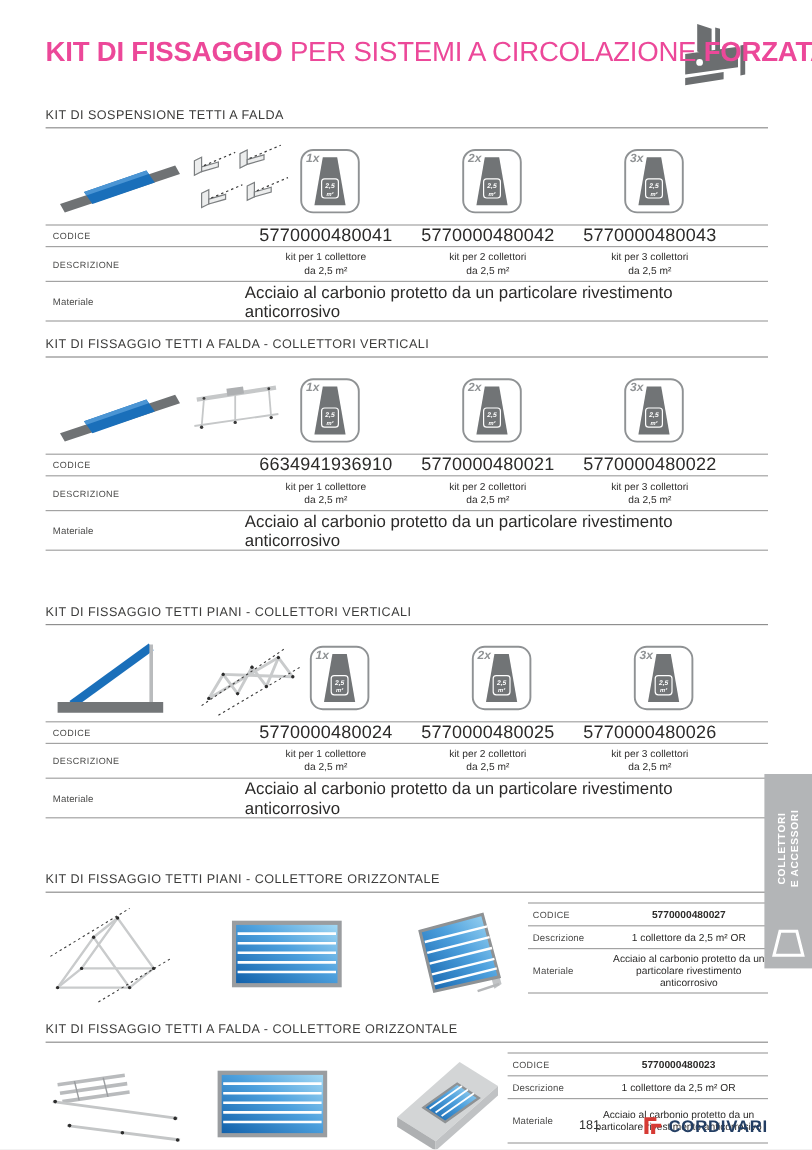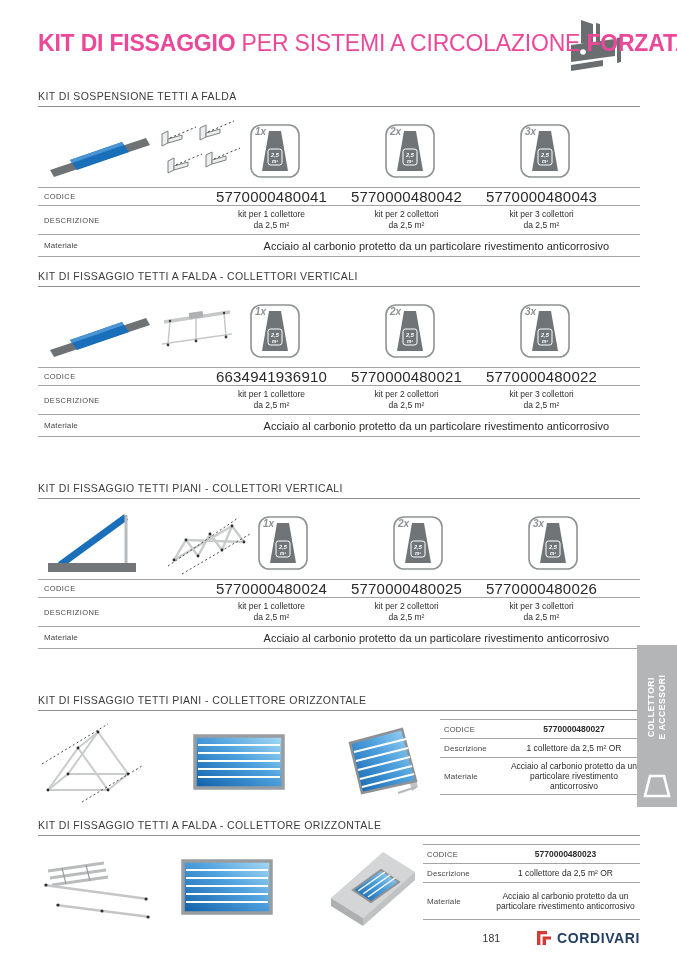--- a/index.html
+++ b/index.html
@@ -29,21 +29,21 @@
         border-top:1px solid #a3a3a3;align-items:center;}
   .trow.last{border-bottom:1px solid #a3a3a3;}
   .trow.mat{grid-template-columns:166px 405px auto;}
   .r-code{min-height:17px;}
   .r-desc{min-height:28px;}
   .r-mat{min-height:21px;}
   .tlabel{font-size:7.5px;letter-spacing:0.4px;color:#4a4a49;padding-left:6px;}
   .tlabel.mcase{font-size:8px;letter-spacing:0.1px;}
   .tval{font-size:15px;text-align:center;color:#2b2a29;}
   .tval.code{letter-spacing:0.2px;}
-  .tval-span{font-size:11px;text-align:right;color:#2b2a29;}
+  .tval-span{font-size:14px;text-align:left;color:#2b2a29;}
   .desc-lines{font-size:8.5px;line-height:1.3;text-align:center;}
 
   
   .note{margin-top:31px;font-size:8.6px;color:#333232;letter-spacing:0.05px;}
 
   
   .smallrow{display:flex;align-items:center;margin-top:6px;height:90px;}
   .stbl{margin-left:auto;width:240px;align-self:flex-start;margin-top:2px;}
   .strow{display:grid;grid-template-columns:68px 1fr;border-top:1px solid #a3a3a3;align-items:center;}
   .strow.last{border-bottom:1px solid #a3a3a3;}

